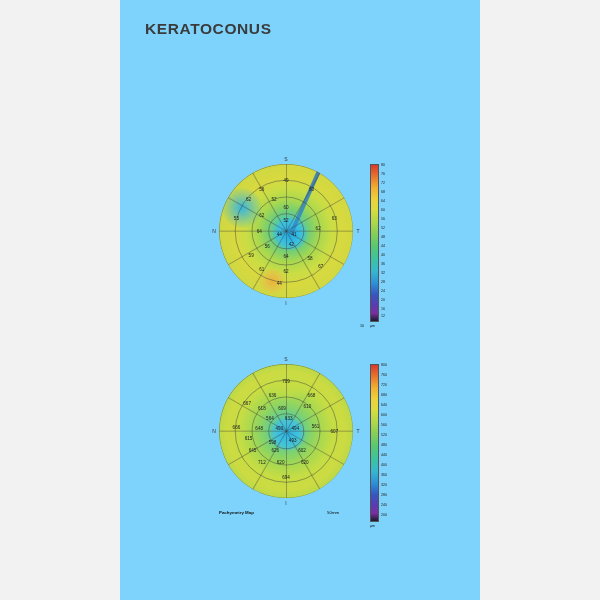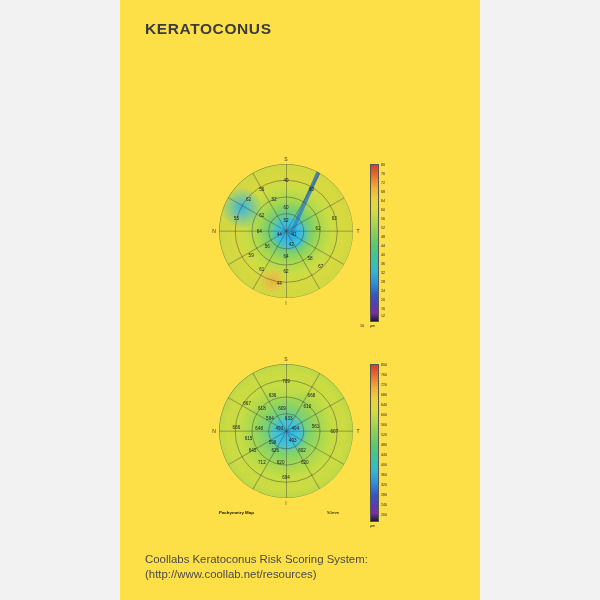--- a/index.html
+++ b/index.html
@@ -12,21 +12,21 @@
     height: 600px;
     font-family: "Liberation Sans", sans-serif;
     overflow: hidden;
   }
   #card {
     position: absolute;
     left: 120px;
     top: 0;
     width: 360px;
     height: 600px;
-    background: #fde047;
+    background: #7dd3fc;
   }
   #title {
     position: absolute;
     left: 25px;
     top: 20px;
     font-size: 15.5px;
     font-weight: bold;
     letter-spacing: 0.6px;
     color: #3b3b3b;
   }
@@ -331,18 +331,14 @@
           <span class="scale-tick" style="top:132px;">280</span>
           <span class="scale-tick" style="top:142px;">240</span>
           <span class="scale-tick" style="top:152px;">200</span>
         </div>
         <span class="scale-caption" style="left:0;top:164px;">µm</span>
       </div>
     </div>
 
   </div>
 
-  <div id="footer">
-    <div>Coollabs Keratoconus Risk Scoring System:</div>
-    <div>(http://www.coollab.net/resources)</div>
-  </div>
 
 </div>
 
 </body></html>

